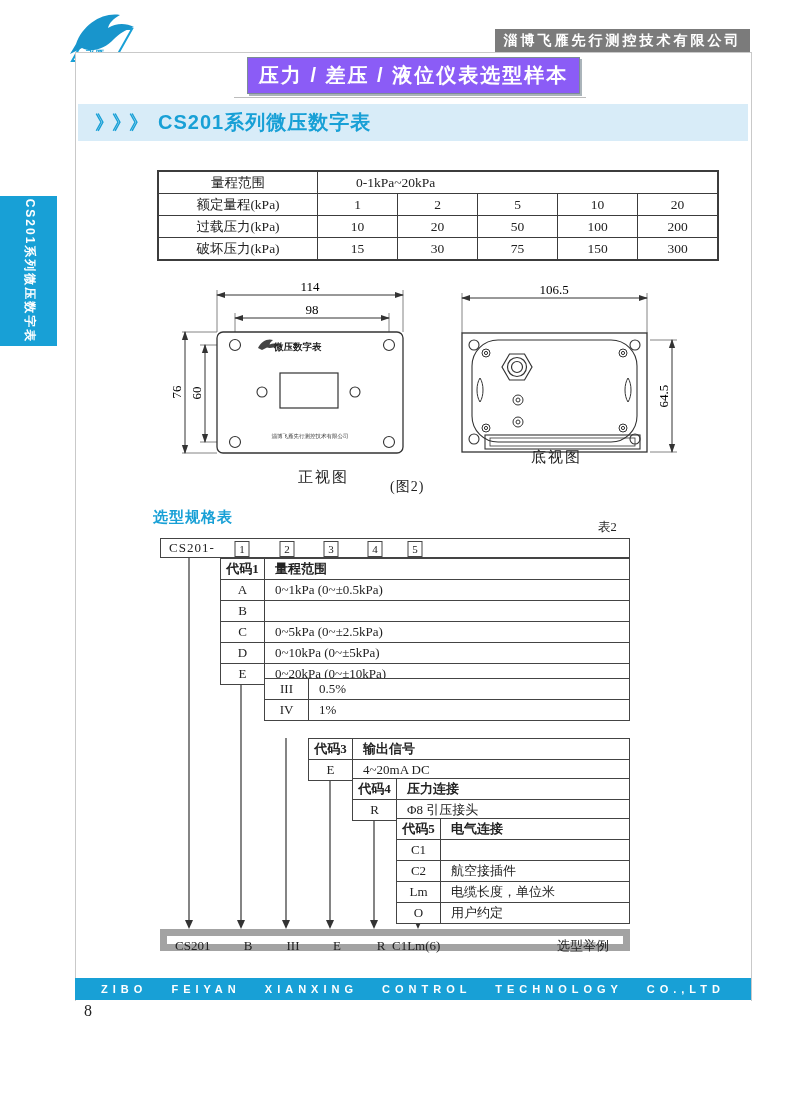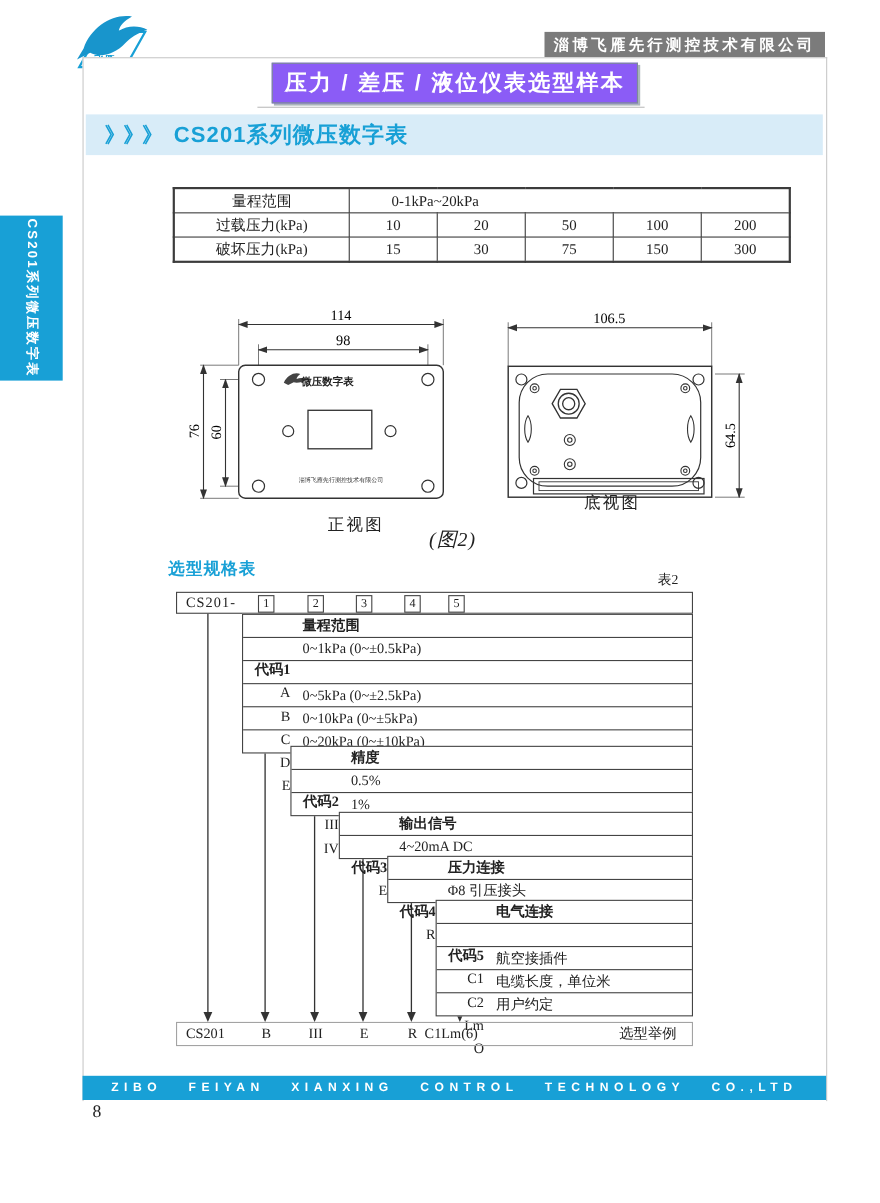--- a/index.html
+++ b/index.html
@@ -37,40 +37,40 @@
   .range-table,.range-table td{border:1px solid #3c3c3c;}
   .range-table{border-width:2px;}
   .range-table td{height:21px;padding:0;text-align:center;}
   .range-table td.lbl{width:158px;}
   .range-table td.val{width:79px;}
   .range-table td.span-val{text-align:left;padding-left:38px;}
 
   
   .drawing{position:absolute;}
   .caption{position:absolute;font-size:15px;letter-spacing:2px;}
-  .figure-label{position:absolute;font-size:18px;letter-spacing:1px;font-style:italic;}
+  .figure-label{position:absolute;font-size:14px;letter-spacing:1px;}
 
   
   .sel-heading{position:absolute;left:153px;top:508px;color:#18a0d6;
                font-family:"Liberation Sans",sans-serif;font-weight:bold;font-size:15px;letter-spacing:1px;}
   .table-label{position:absolute;left:598px;top:519px;font-size:12.5px;}
 
   .sel-tree{position:absolute;left:160px;top:538px;width:470px;height:414px;font-size:13px;}
   .sel-header{position:absolute;left:0;top:0;width:470px;height:20px;border:1px solid #444;box-sizing:border-box;}
   .sel-header .model{position:absolute;left:8px;top:0;line-height:18px;letter-spacing:1px;}
   .numbox{position:absolute;top:2px;width:13px;height:14px;border:1px solid #444;text-align:center;
           line-height:14px;font-size:11px;transform:translateX(-50%);}
   .grp{position:absolute;border:1px solid #444;box-sizing:border-box;background:#fff;}
   .grow{display:flex;height:20px;line-height:19px;}
   .grow + .grow{border-top:1px solid #444;}
-  .gc1{width:44px;border-right:1px solid #404040;text-align:right;box-sizing:border-box;margin-top:40px;}
+  .gc1{width:44px;border-right:1px solid #404040;text-align:center;box-sizing:border-box;}
   .gc2{flex:1;padding-left:10px;white-space:nowrap;}
   .ghead{font-weight:bold;}
   .connectors{position:absolute;left:0;top:0;pointer-events:none;}
-  .sel-bottom{position:absolute;left:0;top:391px;width:470px;height:22px;border:1px solid #a3a3a3;box-sizing:border-box;}
+  .sel-bottom{position:absolute;left:0;top:391px;width:470px;height:22px;border:7px solid #a3a3a3;box-sizing:border-box;}
   .sel-bottom span{position:absolute;top:0;line-height:20px;white-space:nowrap;}
   .sb-c{transform:translateX(-50%);}
 
   
   .footer-bar{position:absolute;left:75px;top:978px;width:676px;height:22px;background:#18a0d6;
               display:flex;align-items:center;justify-content:center;}
   .footer-bar span{color:#fff;font-family:"Liberation Sans",sans-serif;font-size:11px;font-weight:bold;
                    letter-spacing:5px;word-spacing:16px;white-space:nowrap;}
   .page-number{position:absolute;left:84px;top:1002px;font-size:16px;}
 
@@ -106,20 +106,28 @@
 
   <div class="sidebar-tab">
     <span>CS201系列微压数字表</span>
   </div>
 
   <table class="range-table">
     <tbody>
         <tr>
       <td class="lbl">量程范围</td>
       <td class="span-val" colspan="5">0-1kPa~20kPa</td>
+    </tr>
+    <tr>
+      <td class="lbl">额定量程(kPa)</td>
+      <td class="val">1</td>
+      <td class="val">2</td>
+      <td class="val">5</td>
+      <td class="val">10</td>
+      <td class="val">20</td>
     </tr>
     <tr>
       <td class="lbl">过载压力(kPa)</td>
       <td class="val">10</td>
       <td class="val">20</td>
       <td class="val">50</td>
       <td class="val">100</td>
       <td class="val">200</td>
     </tr>
     <tr>
@@ -288,24 +296,20 @@
         <div class="gc1">D</div>
         <div class="gc2">0~10kPa (0~±5kPa)</div>
       </div>
       <div class="grow">
         <div class="gc1">E</div>
         <div class="gc2">0~20kPa (0~±10kPa)</div>
       </div>
     </div>
 
     <div class="grp" style="left:104px;top:140px;width:366px">
-      <div class="grow ghead">
-        <div class="gc1">代码2</div>
-        <div class="gc2">精度</div>
-      </div>
       <div class="grow">
         <div class="gc1">III</div>
         <div class="gc2">0.5%</div>
       </div>
       <div class="grow">
         <div class="gc1">IV</div>
         <div class="gc2">1%</div>
       </div>
     </div>
 

